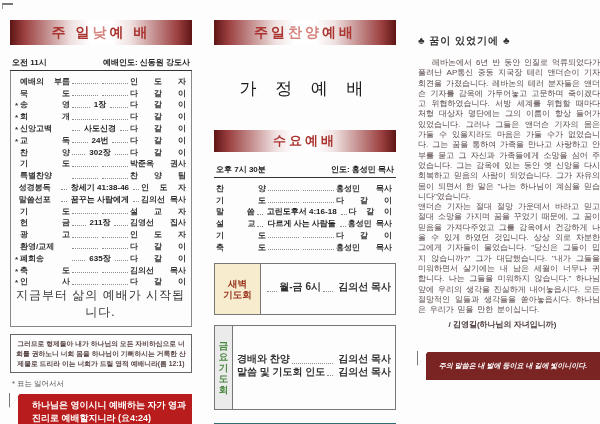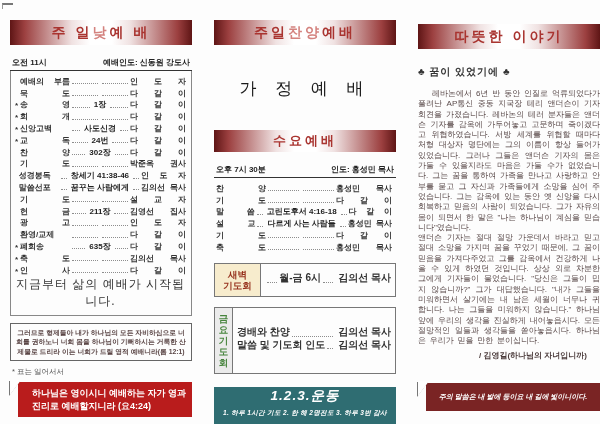--- a/index.html
+++ b/index.html
@@ -46,35 +46,35 @@
     line-height:12.5px; padding:5px 6px 5px 14px; }
   .motto3 { margin-top:22px; background:#7a2424; color:#fff; font-weight:bold; font-style:italic;
     font-size:7px; text-align:center; padding:9px 6px; }
   .note2 { margin-top:12px; border:1px solid #555; background:#fff; font-size:7.3px; font-style:italic;
     color:#4a4a4a; line-height:10px; padding:5px 6px 5px 12px; font-weight:bold; }
 
   
   .maintitle { text-align:center; font-size:17px; letter-spacing:7px; color:#1a1a1a; margin:32px 0 30px 0; }
   .praybox { display:flex; border:1px solid #777; margin-top:10px; align-items:stretch; }
   .praylabel { width:46px; border-right:1px solid #777; display:flex; align-items:center; justify-content:center;
-    text-align:center; font-weight:bold; font-size:9.5px; line-height:11px; white-space:pre-line; padding:5px 0; }
+    text-align:center; font-weight:bold; font-size:9.5px; line-height:11px; white-space:pre-line; padding:14px 0; }
   .dawn .praylabel { background:#f7eccd; color:#96301c; }
   .fri  .praylabel { background:#ebebeb; color:#46843c; }
   .praybody { flex:1; display:flex; flex-direction:column; justify-content:center; padding:2px 4px; gap:2px; }
   .prow { display:flex; align-items:flex-end; font-size:10px; color:#333; font-weight:bold; height:10.5px; }
   .prow .pl { white-space:nowrap; } .prow .pr { white-space:nowrap; margin-left:3px; }
   .tealbox { margin-top:13px; background:#2f6d72; color:#fff; text-align:center; padding:0 4px 7px 4px; }
   .tealbox .ttitle { font-style:italic; font-weight:bold; font-size:13.5px; letter-spacing:1px; }
   .tealbox .titems { font-style:italic; font-weight:bold; font-size:6.6px; margin-top:4px; letter-spacing:0.3px; }
 
   
   .subtitle { text-align:left; font-weight:bold; font-size:10px; color:#333; margin-top:16px; letter-spacing:1px; }
   .story { margin-top:10px; font-size:8px; line-height:10.3px; color:#5a4a4a; text-align:justify; word-spacing:1.5px; }
   .story p.ind { text-indent:14px; }
-  .attribution { text-align:right; font-size:8px; color:#4a3a3a; margin-top:4px; padding-right:13px; font-weight:bold; }
+  .attribution { text-align:center; font-size:8px; color:#4a3a3a; margin-top:4px; padding-right:13px; font-weight:bold; }
 </style>
 </head>
 <body>
 
 <div class="page">
   <div class="cropmark"></div>
 
   <div class="col">
     <div class="bar">
       <span class="dk">주 일</span>
@@ -142,20 +142,28 @@
           <span class="dots"></span>
           <span class="wright">다 같 이</span>
         </div>
       <div class="wrow">
           <span class="wstar"></span>
           <span class="wlabel">기 도</span>
           <span class="dots"></span>
           <span class="wmid"></span>
           <span class="dots"></span>
           <span class="wright">박준옥 권사</span>
+        </div>
+      <div class="wrow">
+          <span class="wstar"></span>
+          <span class="wlabel">특별찬양</span>
+          <span class="dots"></span>
+          <span class="wmid"></span>
+          <span class="dots"></span>
+          <span class="wright">찬 양 팀</span>
         </div>
       <div class="wrow">
           <span class="wstar"></span>
           <span class="wlabel">성경봉독</span>
           <span class="dots"></span>
           <span class="wmid">창세기 41:38-46</span>
           <span class="dots"></span>
           <span class="wright">인 도 자</span>
         </div>
       <div class="wrow">
@@ -316,23 +324,20 @@
       </div>
     </div>
     <div class="tealbox">
       <div class="ttitle">1.2.3.운동</div>
       <div class="titems">1. 하루 1시간 기도   2. 한 해 2명전도   3. 하루 3번 감사</div>
     </div>
     <div class="note2 fold-box">수고하고 무거운 짐진 자들아 다 내게로 오라 내가 너희를 쉬게 하리라</div>
   </div>
 
   <div class="col">
-    <div class="bar" style="margin-top:6px;">
-      <span class="dk">따뜻한 이야기</span>
-    </div>
     <div class="subtitle">♣ 꿈이 있었기에 ♣</div>
     <div class="story">
       <p class="ind">레바논에서 6년 반 동안 인질로 억류되었다가 풀려난 AP통신 중동 지국장 테리 앤더슨이 기자회견을 가졌습니다. 레바논의 테러 분자들은 앤더슨 기자를 감옥에 가두어놓고 고문하며 죽이겠다고 위협하였습니다. 서방 세계를 위협할 때마다 처형 대상자 명단에는 그의 이름이 항상 들어가 있었습니다. 그러나 그들은 앤더슨 기자의 몸은 가둘 수 있을지라도 마음은 가둘 수가 없었습니다. 그는 꿈을 통하여 가족을 만나고 사랑하고 안부를 묻고 그 자신과 가족들에게 소망을 심어 주었습니다. 그는 감옥에 있는 동안 옛 신앙을 다시 회복하고 믿음의 사람이 되었습니다. 그가 자유의 몸이 되면서 한 말은 "나는 하나님이 계심을 믿습니다"였습니다.</p>
       <p>앤더슨 기자는 절대 절망 가운데서 바라고 믿고 절대 소망을 가지며 꿈을 꾸었기 때문에, 그 꿈이 믿음을 가져다주었고 그를 감옥에서 건강하게 나올 수 있게 하였던 것입니다. 상상 외로 차분한 그에게 기자들이 물었습니다. "당신은 그들이 밉지 않습니까?" 그가 대답했습니다. "내가 그들을 미워하면서 살기에는 내 남은 세월이 너무나 귀합니다. 나는 그들을 미워하지 않습니다." 하나님 앞에 우리의 생각을 진실하게 내어놓읍시다. 모든 절망적인 일들과 생각들을 쏟아놓읍시다. 하나님은 우리가 믿을 만한 분이십니다.</p>
     </div>
     <div class="attribution">/ 김영길(하나님의 자녀입니까)</div>
     <div class="motto3 fold-box">주의 말씀은 내 발에 등이요 내 길에 빛이니이다.</div>
   </div>
 </div>
 

